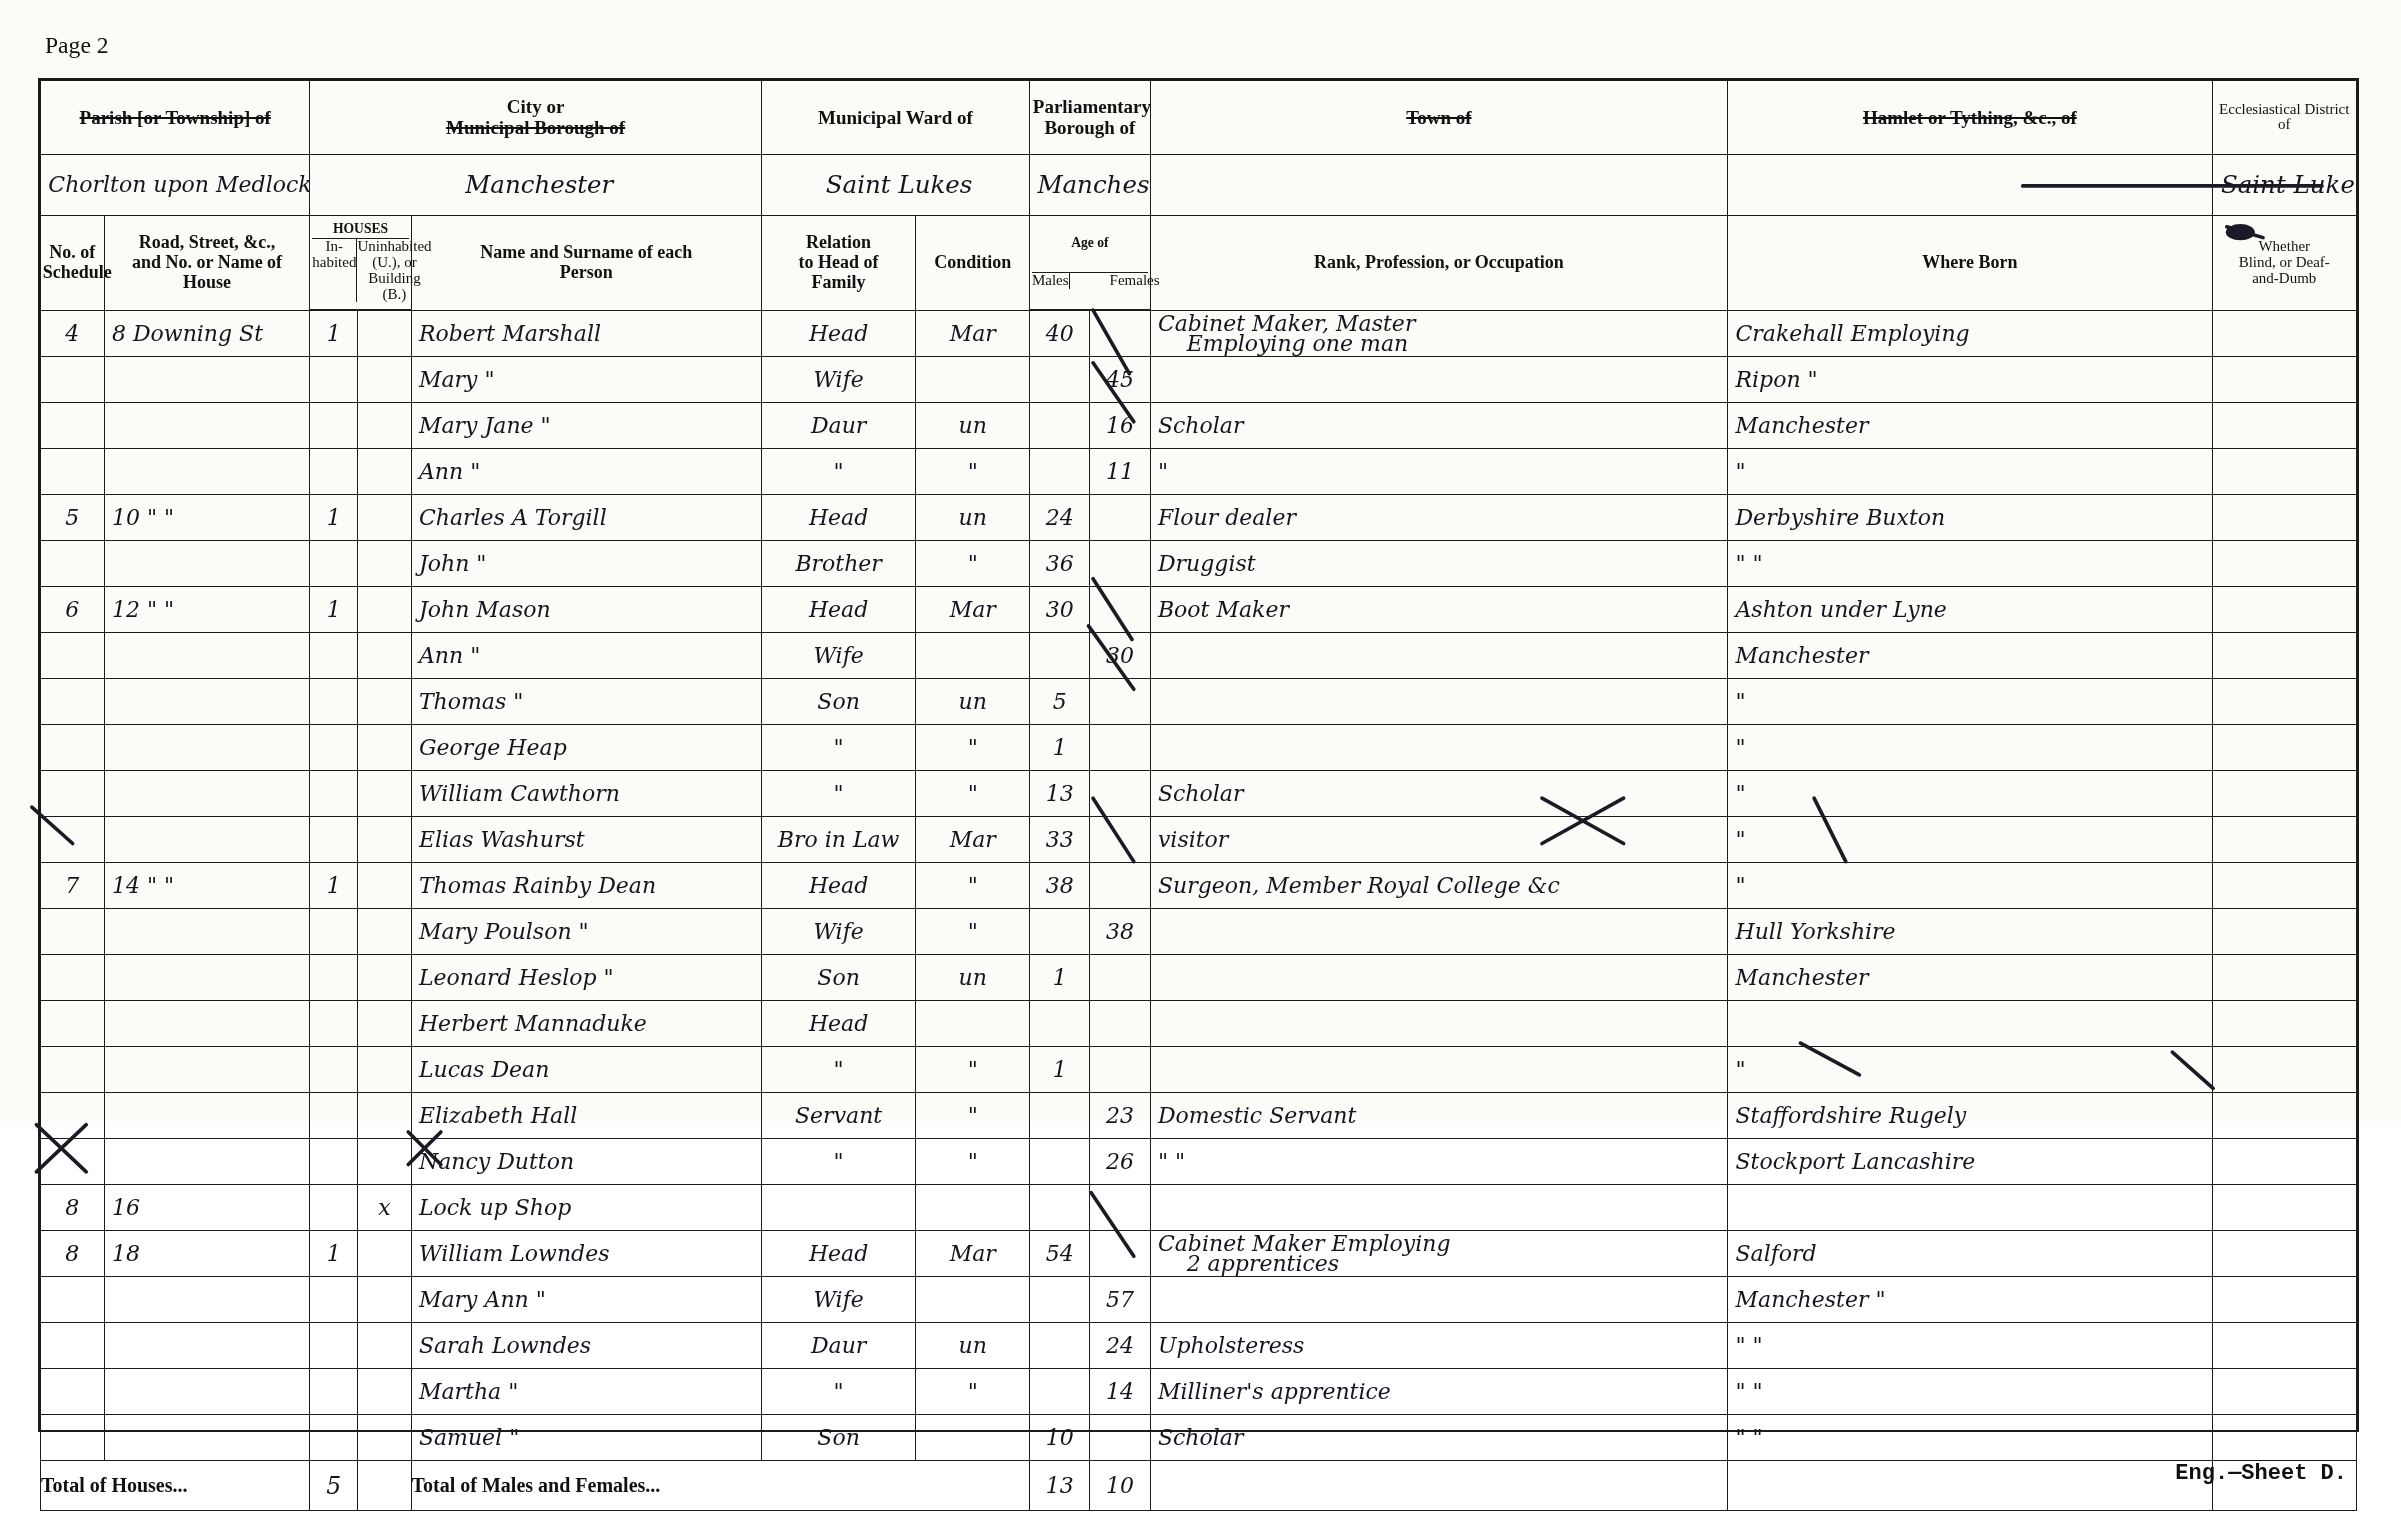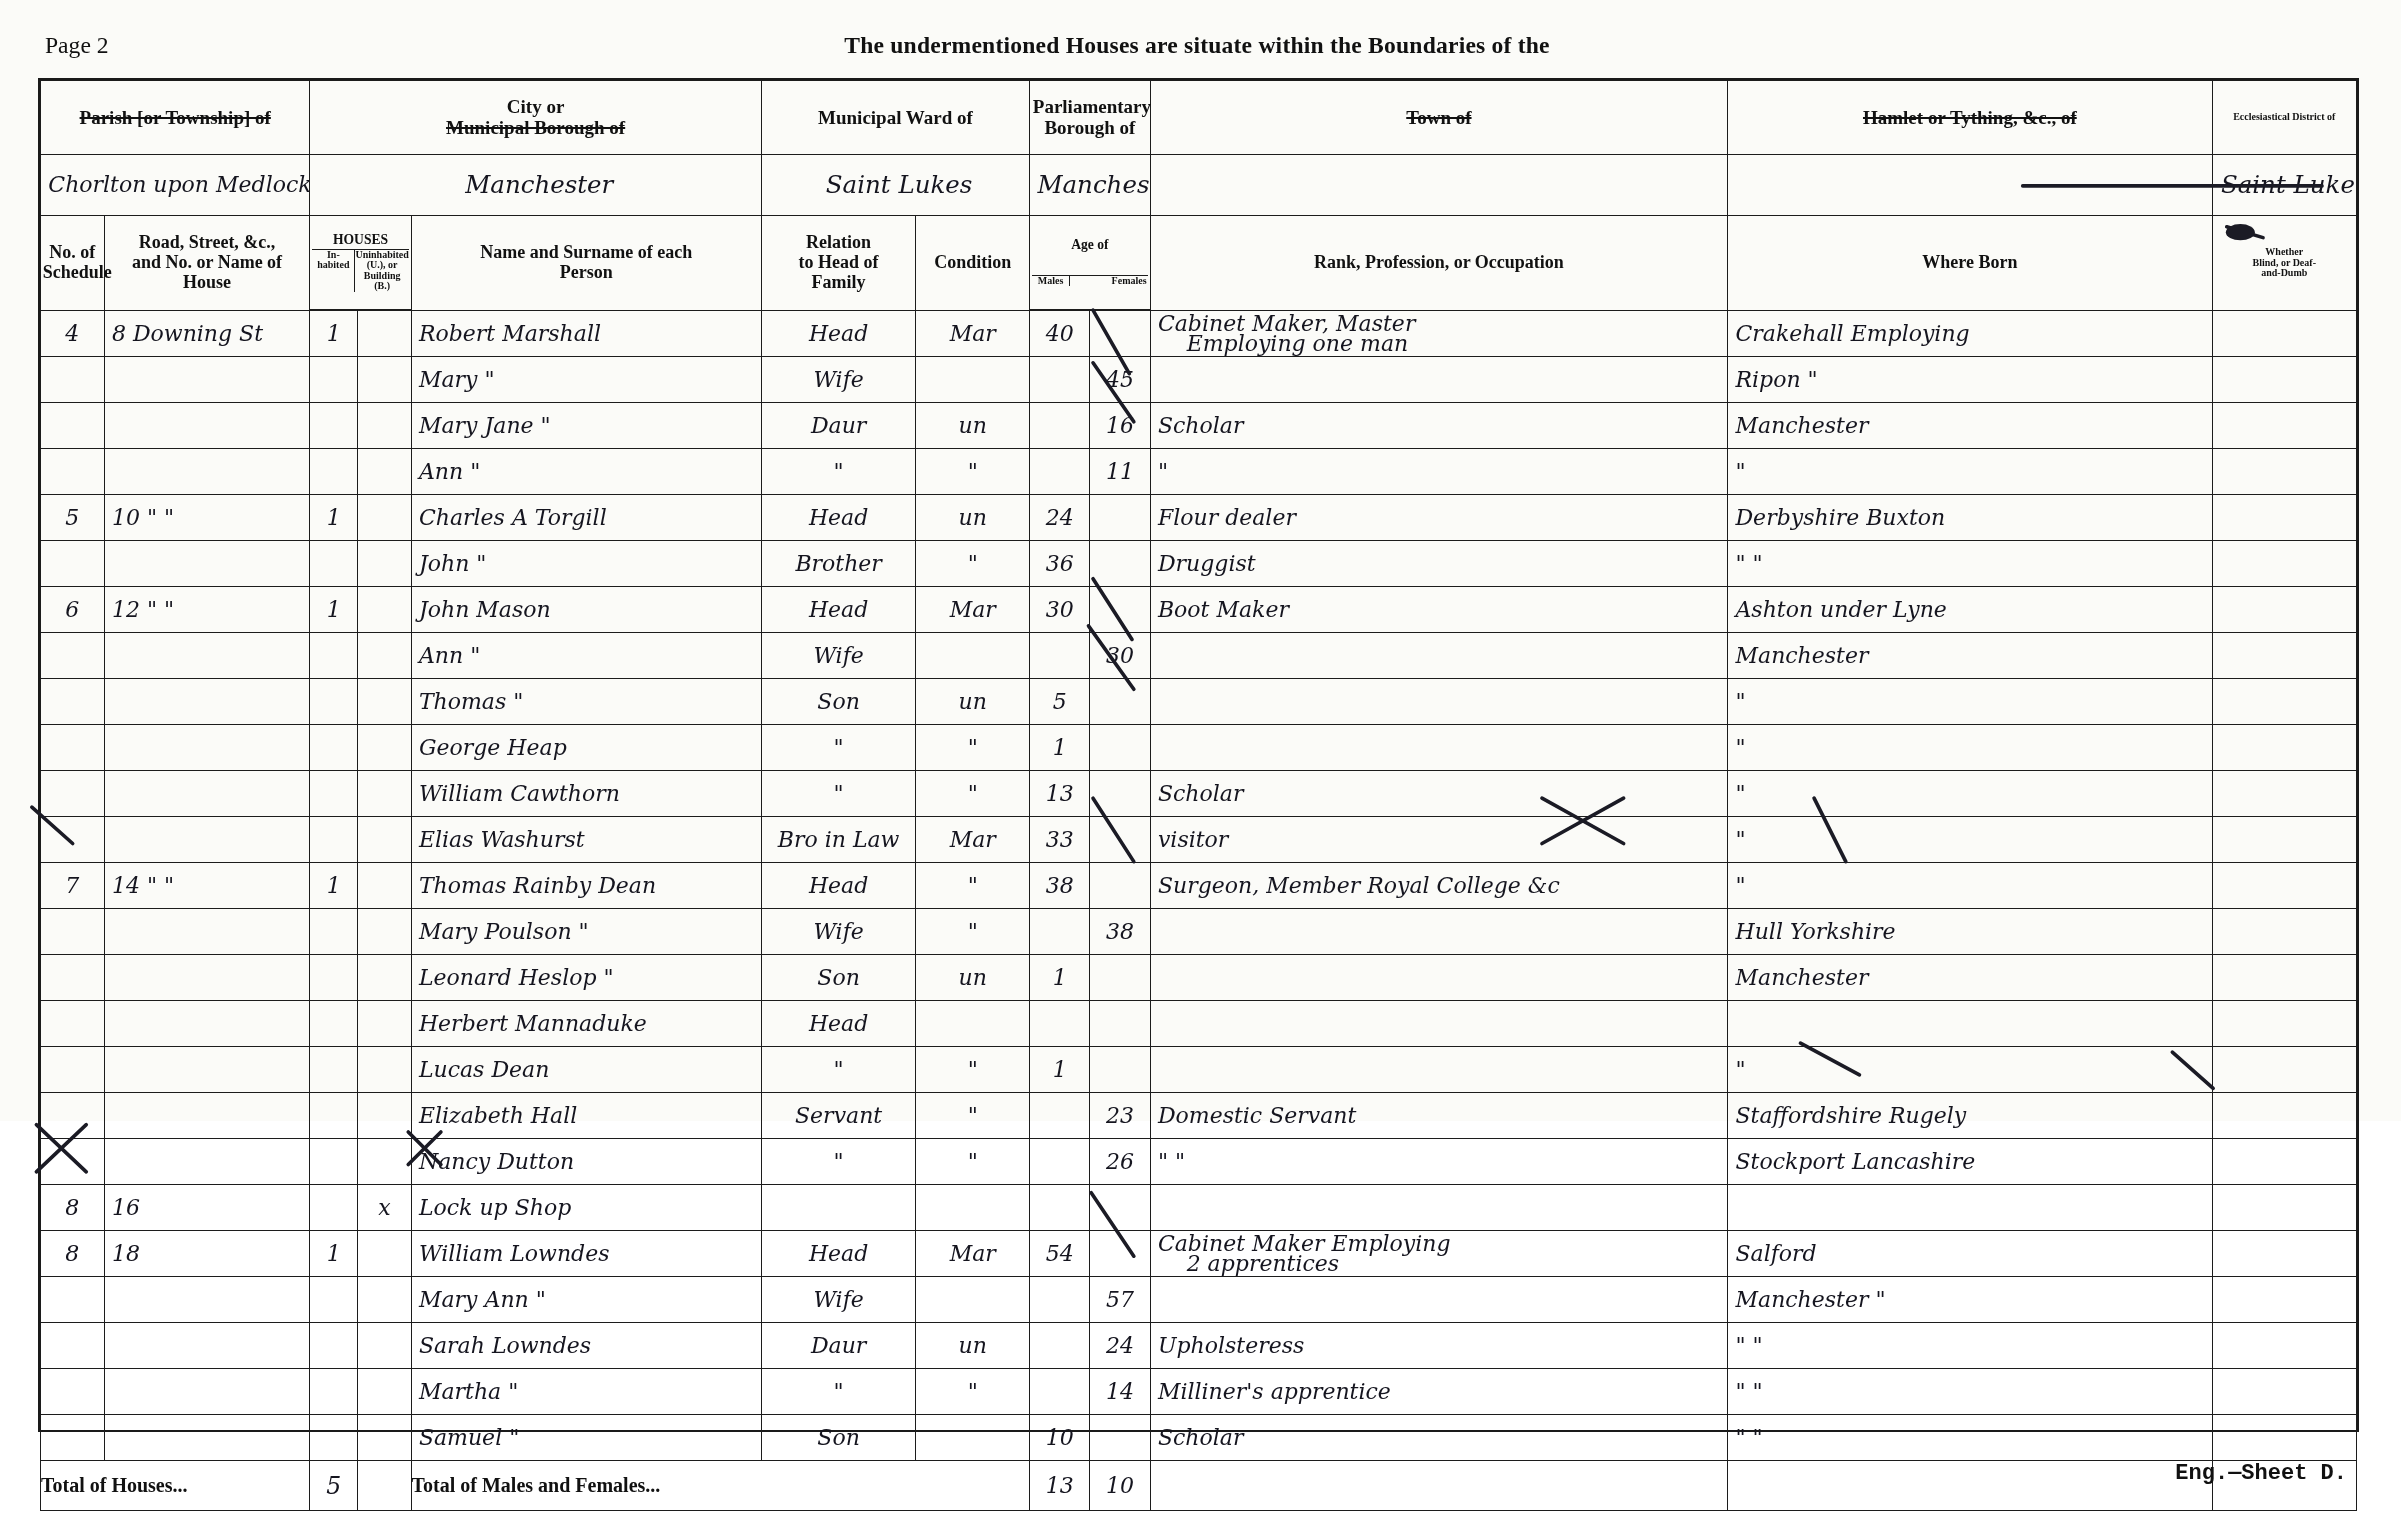--- a/index.html
+++ b/index.html
@@ -83,22 +83,22 @@
     font-size: 18px;
     line-height: 1.1;
     padding: 1.8px 1.8px;
   }
   .sub {
     font-size: 13.6px;
     font-weight: bold;
     line-height: 1.05;
   }
   .tiny {
-    font-size: 10px;
-    font-weight: bold;
+    font-size: 15px;
+    font-weight: normal;
     line-height: 1.05;
   }
   
   .hw {
     font-family: "DejaVu Serif", serif;
     font-style: italic;
     font-weight: normal;
     font-size: 23px;
     text-align: left;
     padding-left: 7.3px;
@@ -140,21 +140,20 @@
     pointer-events: none;
   }
 </style>
 </head>
 <body>
 
 <div class="page">
 
   <div class="topbar">
     <div class="page-no">Page 2</div>
-    <div class="top-title">The undermentioned Houses are situate within the Boundaries of the</div>
   </div>
 
   <div class="sheet">
     <table>
       <colgroup>
         <col style="width:56px">
         <col style="width:181px">
         <col style="width:42px">
         <col style="width:47px">
         <col style="width:308px">

